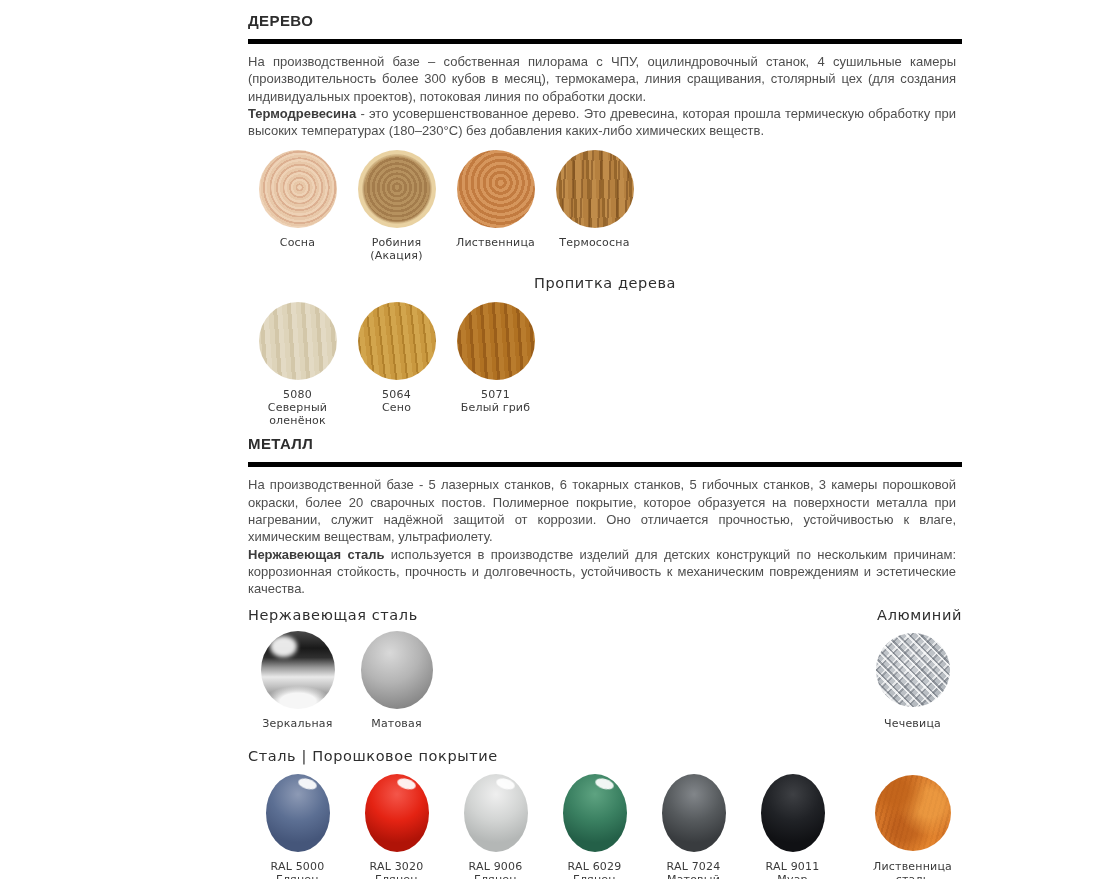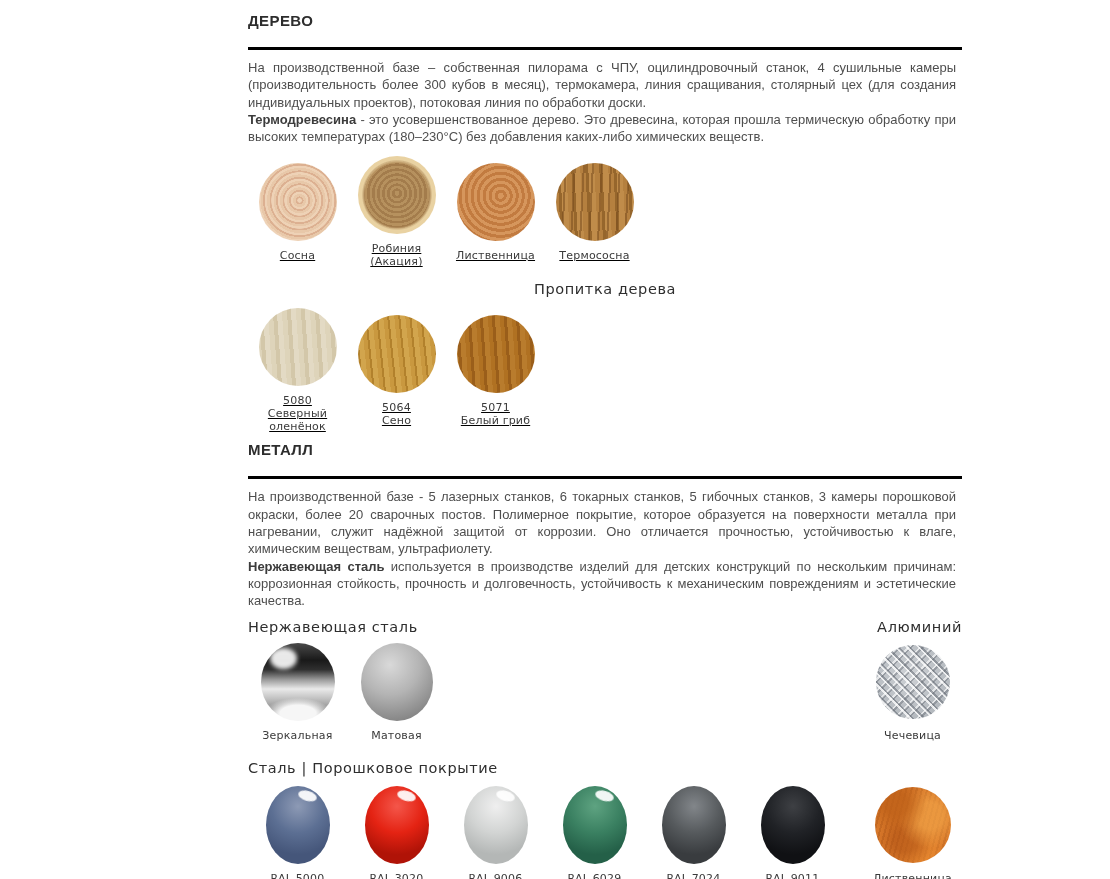--- a/index.html
+++ b/index.html
@@ -6,34 +6,34 @@
   body{
     width:1110px;height:879px;background:#ffffff;overflow:hidden;
     font-family:"Liberation Sans",sans-serif;
     -webkit-font-smoothing:antialiased;
   }
   .content{
     width:714px;margin-left:248px;padding-top:12px;
   }
   .sec-title{
     font-size:15px;font-weight:700;color:#2d2d2d;letter-spacing:.4px;
-    margin:0;padding-bottom:18px;border-bottom:3px solid #000000;
+    margin:0;padding-bottom:10px;border-bottom:5px solid #000000;
   }
   .body-text{
     margin:9px 6px 0 0;font-size:13px;line-height:17.3px;color:#4e4e4e;
     text-align:justify;
   }
   .body-text + .body-text{margin-top:0;}
   .body-text b{color:#3c3c3c;}
   .sub-title{
     font-family:"DejaVu Sans",sans-serif;
     font-size:14.5px;font-weight:400;color:#2e2e2e;letter-spacing:.6px;
     margin:0;
   }
-  .row{display:flex;align-items:center;text-decoration:underline;}
+  .row{display:flex;align-items:flex-start;}
   .col{width:99px;text-align:center;flex:0 0 auto;}
   .cbox{height:80px;display:flex;align-items:center;justify-content:center;}
   .lbl{
     font-family:"DejaVu Sans",sans-serif;
     font-size:11px;line-height:13px;color:#3a3a3a;letter-spacing:.2px;
   }
   .lbl-top{margin-top:7px;}
   .circle{width:78px;height:78px;border-radius:50%;position:relative;}
   .ball{width:64px;height:78px;border-radius:50%;position:relative;}
 

